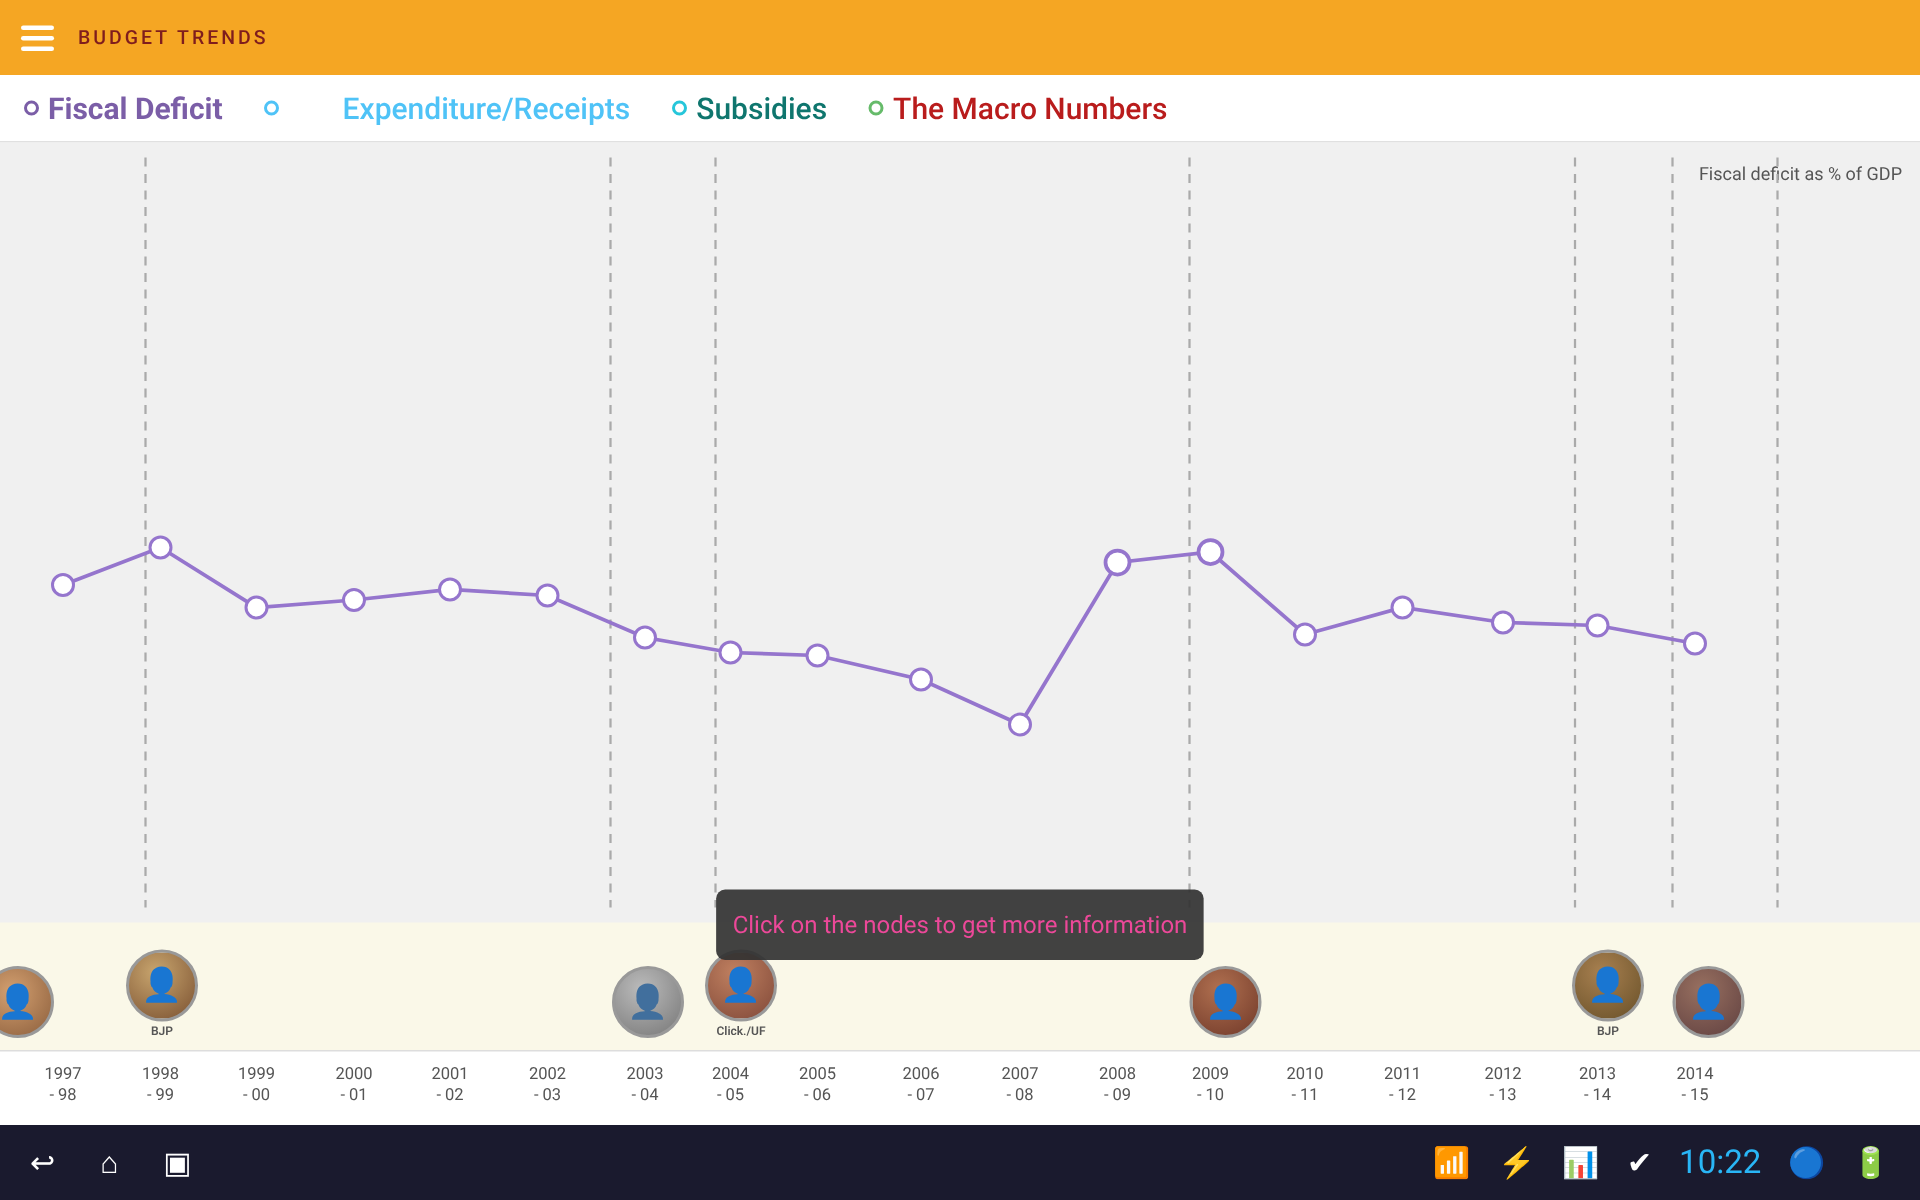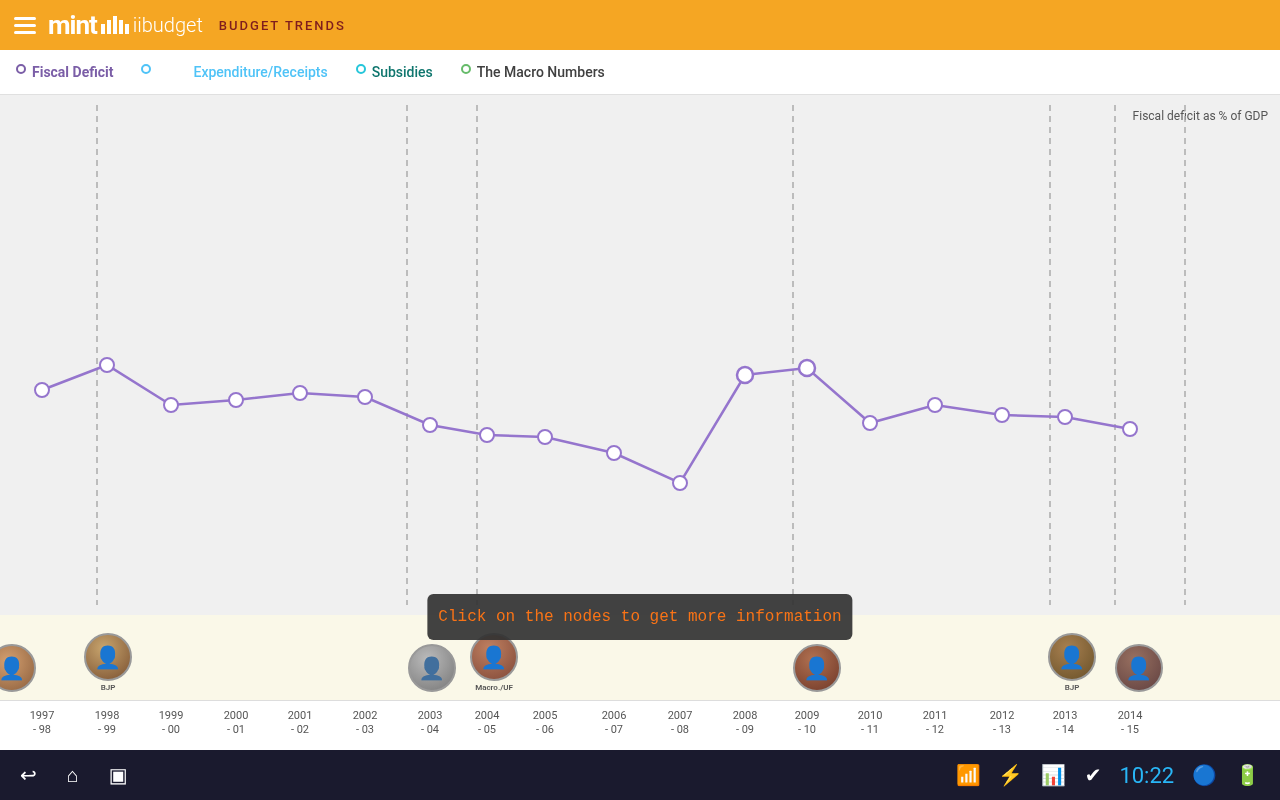--- a/index.html
+++ b/index.html
@@ -31,22 +31,22 @@
     #tab-nav {
       background: white;
       height: 45px;
       display: flex;
       align-items: center;
       padding: 0 16px;
       gap: 28px;
       border-bottom: 1px solid #e0e0e0;
     }
     .tab-item {
-      display: flex; align-items: flex-start; gap: 6px;
-      font-size: 14px; cursor: pointer; font-weight: 500;
+      display: flex; align-items: center; gap: 6px;
+      font-size: 20px; cursor: pointer; font-weight: 500;
     }
     .tab-item .tab-dot {
       width: 10px; height: 10px; border-radius: 50%; border: 2px solid;
     }
     .tab-item.active .tab-dot { border-color: #7b5ea7; }
     .tab-item.active span:last-child { color: #7b5ea7; font-weight: 700; }
     .tab-item:not(.active) .tab-dot { border-color: #4fc3f7; }
     .tab-item:not(.active) span:last-child { color: #4fc3f7; }
     .tab-item.subsidies .tab-dot { border-color: #26c6da; }
     .tab-item.subsidies span:last-child { color: #26c6da; }
@@ -86,27 +86,26 @@
       align-items: center;
     }
 
     
     #tooltip {
       position: absolute;
       bottom: 60px;
       left: 50%;
       transform: translateX(-50%);
       background: rgba(50,50,50,0.92);
-      color: #f97316;
+      color: #ec4899;
       padding: 14px 11px;
       border-radius: 6px;
       font-size: 16px;
       white-space: nowrap;
       z-index: 10;
-      font-family: Liberation Mono, monospace;
     }
 
     
     #xaxis {
       position: relative;
       background: white;
       height: 50px;
       display: flex;
       align-items: center;
     }
@@ -157,50 +156,39 @@
   </style>
 </head>
 <body>
 
 <div id="header">
   <div id="hamburger">
     <span></span>
       <span></span>
       <span></span>
   </div>
-  <div id="logo">
-    <span id="logo-mint">mint</span>
-    <div id="logo-bars">
-      <span style="height:10px;"></span>
-      <span style="height:14px;"></span>
-      <span style="height:18px;"></span>
-      <span style="height:14px;"></span>
-      <span style="height:10px;"></span>
-    </div>
-    <span id="logo-ibudget">iibudget</span>
-  </div>
   <span id="header-title">BUDGET TRENDS</span>
 </div>
 
 <div id="tab-nav">
   <div class="tab-item active">
     <div class="tab-dot" style="border-color:#7b5ea7;"></div>
     <span>Fiscal Deficit</span>
   </div>
   <div class="tab-item">
     <div class="tab-dot" style="border-color:#4fc3f7;"></div>
     <span style="color:#4fc3f7;margin-left:36px;">Expenditure/Receipts</span>
   </div>
   <div class="tab-item subsidies">
     <div class="tab-dot" style="border-color:#26c6da;"></div>
     <span style="color:#0f766e;">Subsidies</span>
   </div>
   <div class="tab-item macro">
     <div class="tab-dot" style="border-color:#66bb6a;"></div>
-    <span style="color:#404040;">The Macro Numbers</span>
+    <span style="color:#b91c1c;">The Macro Numbers</span>
   </div>
 </div>
 
 <div id="chart-area">
   <span id="chart-label">Fiscal deficit as % of GDP</span>
 
   <svg id="chart-svg" viewBox="0 0 1280 520" preserveAspectRatio="none">
 
     <line class="dashed-line" x1="97" y1="10" x2="97" y2="510"></line>
     <line class="dashed-line" x1="407" y1="10" x2="407" y2="510"></line>
@@ -269,21 +257,21 @@
     <div class="avatar-container" style="left: 408px;">
       <div class="avatar-circle" style="background: radial-gradient(circle at 40% 30%, #bbb, #777); border-color:#999; filter: grayscale(0.5);">
         <span style="font-size:22px;">👤</span>
       </div>
     </div>
 
     <div class="avatar-container" style="left: 470px;">
       <div class="avatar-circle" style="background: radial-gradient(circle at 40% 30%, #c08060, #804838); border-color:#999;">
         <span style="font-size:22px;">👤</span>
       </div>
-      <span class="party-label">Macro./UF</span>
+      <span class="party-label">Click./UF</span>
     </div>
 
     <div class="avatar-container" style="left: 793px;">
       <div class="avatar-circle" style="background: radial-gradient(circle at 40% 30%, #b07050, #703828); border-color:#999;">
         <span style="font-size:22px;">👤</span>
       </div>
     </div>
 
     <div class="avatar-container" style="left: 1048px;">
       <div class="avatar-circle" style="background: radial-gradient(circle at 40% 30%, #a88050, #685028); border-color:#999;">

